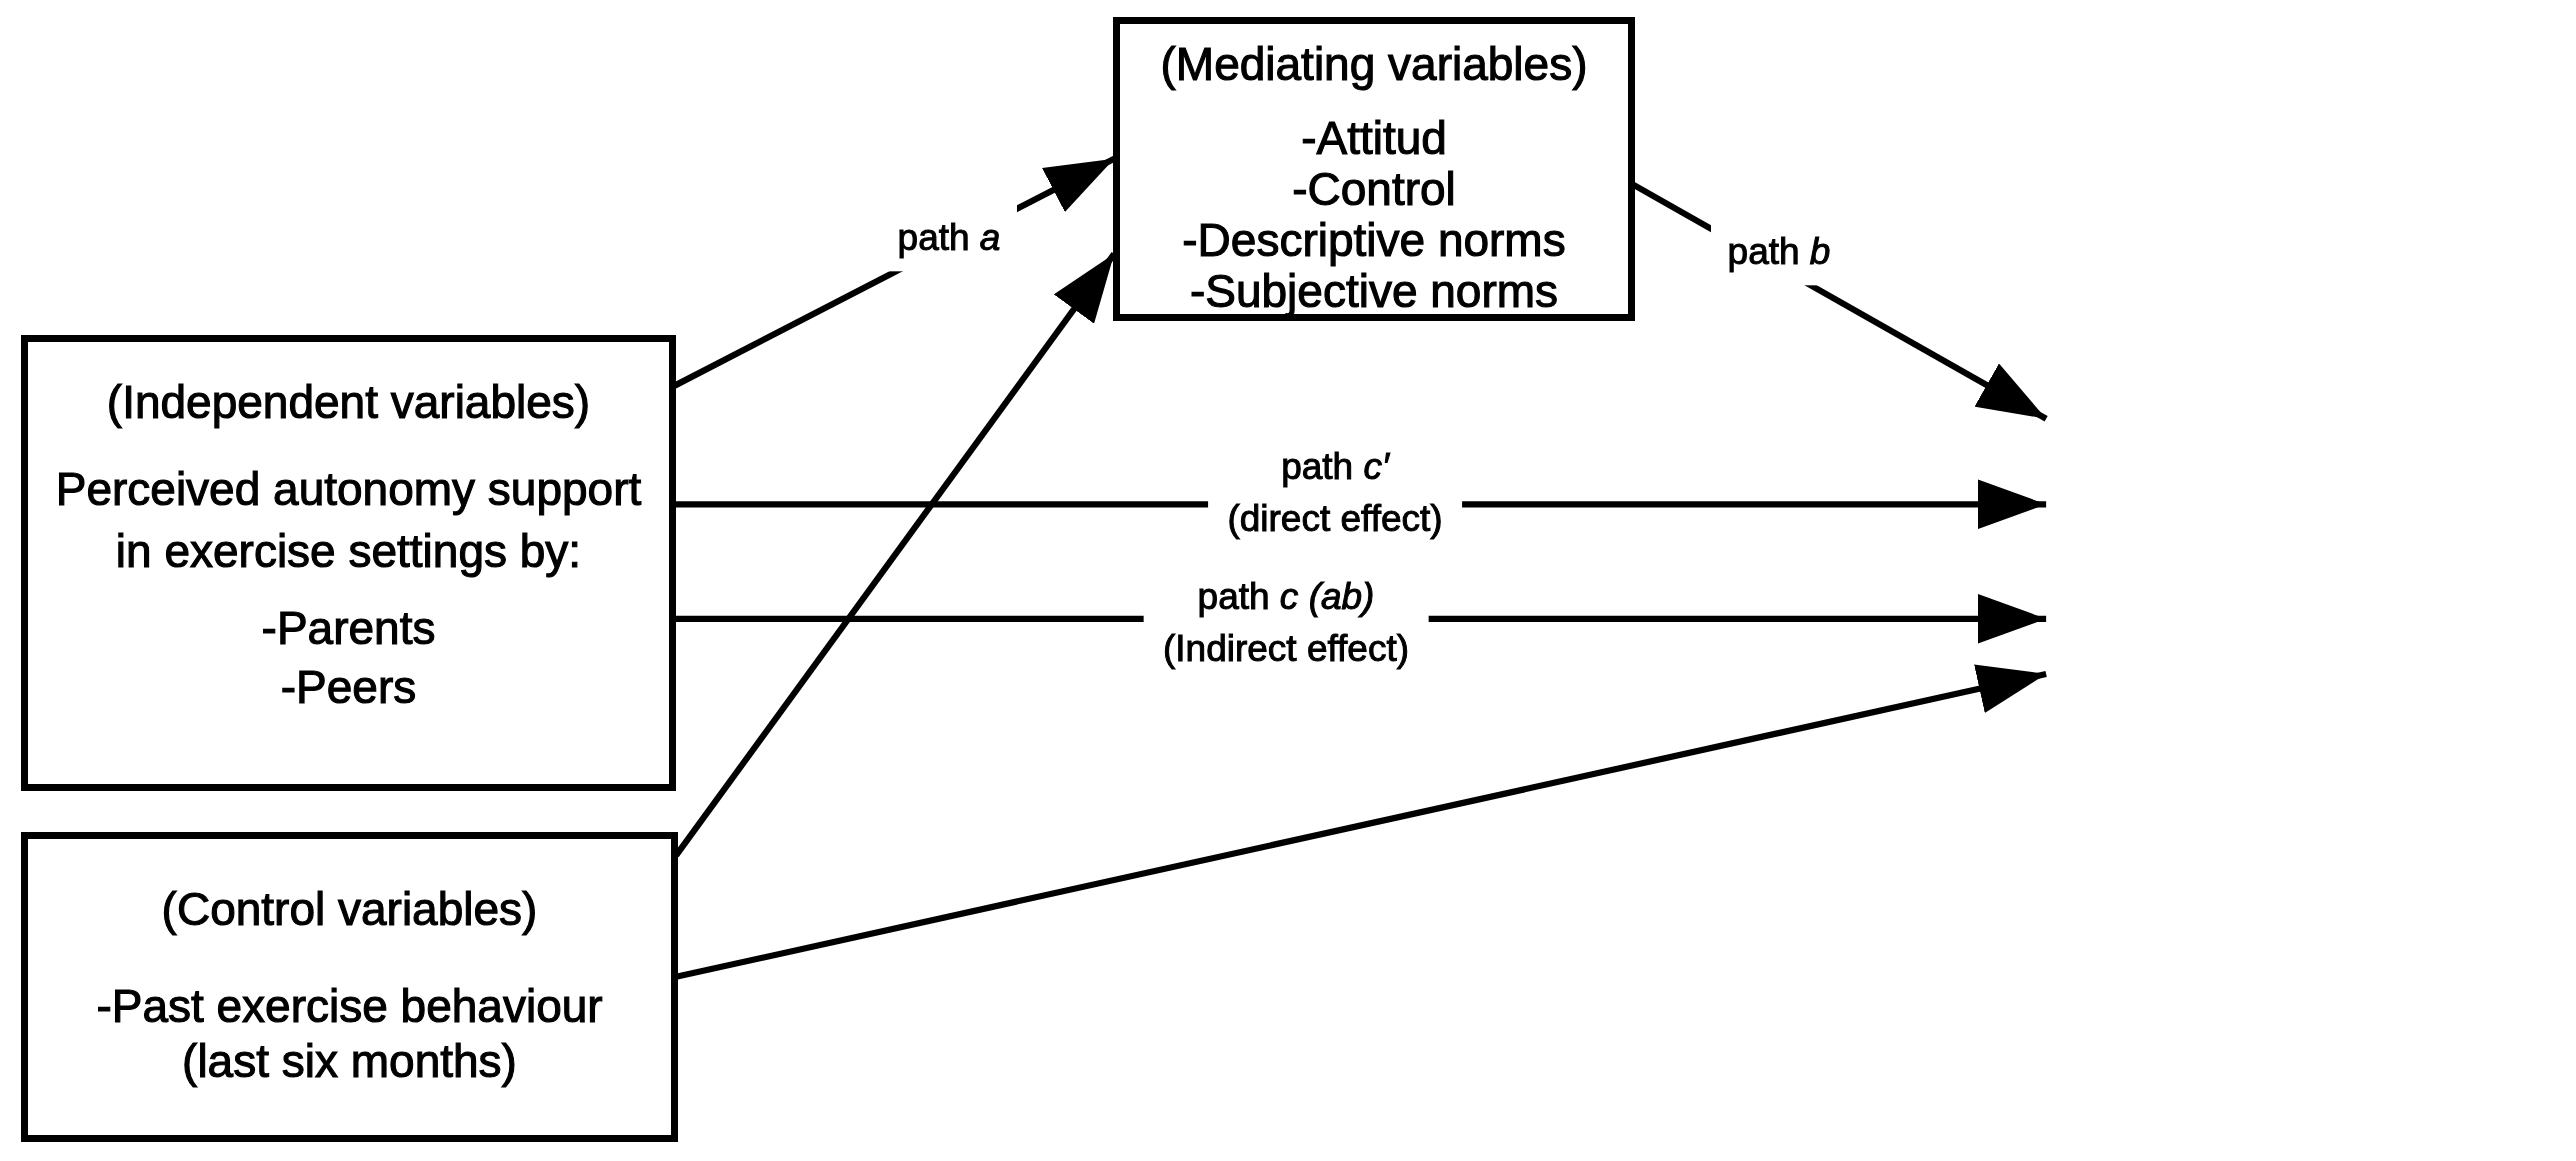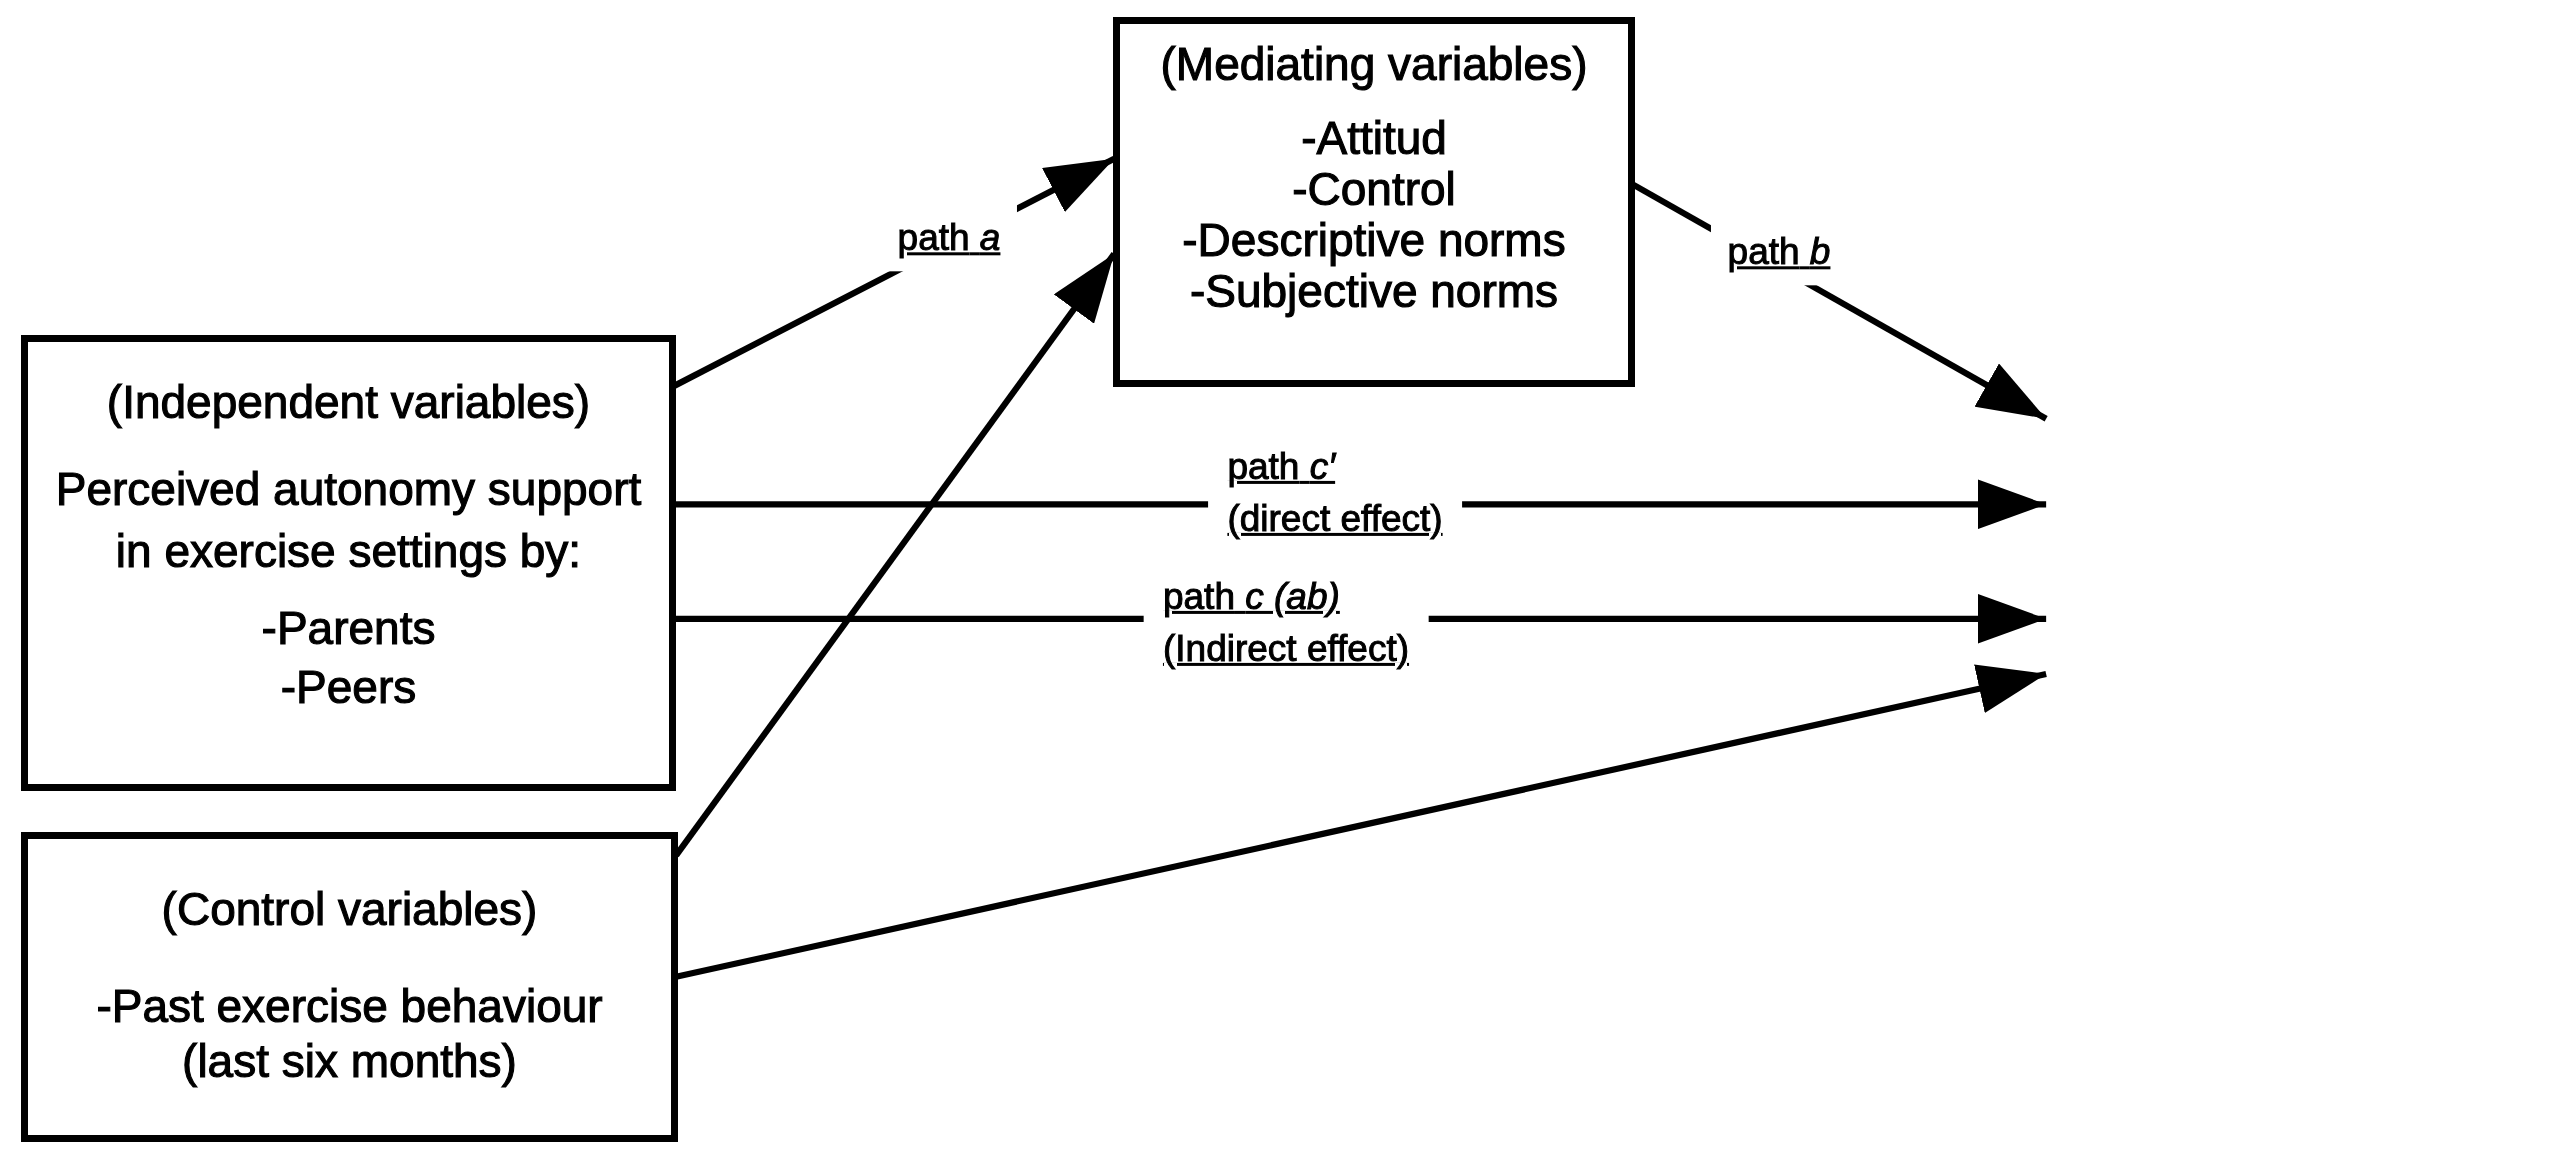--- a/index.html
+++ b/index.html
@@ -51,25 +51,25 @@
   }
   #arrow-layer line{stroke:#000;stroke-width:9;}
 
   .pathlabel{
     position:absolute;
     z-index:3;
     background:#fff;
     font-size:37px;
     font-weight:400;
     -webkit-text-stroke:1px #000;
+    text-align:center;
     white-space:nowrap;
     transform:translate(-50%,-50%);
     padding:9.7px 16.6px;
     line-height:48px;
-    text-decoration:underline;
   }
   .pathlabel.twoline{line-height:52px;padding:4.1px 19.3px;}
   .pathlabel i{font-style:italic;}
 </style>
 </head>
 <body>
 
 <div id="canvas">
 
   <div class="box" id="box-independent" style="left:21px;top:319px;width:655px;height:456px;margin-top:16px;">
@@ -85,21 +85,21 @@
   </div>
 
   <div class="box" id="box-control" style="left:21px;top:832px;width:657px;height:310px;">
     <div class="boxtext heading">(Control variables)</div>
     <div class="items">
       <div class="boxtext">-Past exercise behaviour</div>
       <div class="boxtext">(last six months)</div>
     </div>
   </div>
 
-  <div class="box" id="box-mediating" style="left:1113px;top:17px;width:522px;height:370px;">
+  <div class="box" id="box-mediating" style="left:1113px;top:17px;width:522px;height:304px;">
     <div class="boxtext heading">(Mediating variables)</div>
     <div class="items">
       <div class="boxtext">-Attitud</div>
       <div class="boxtext">-Control</div>
       <div class="boxtext">-Descriptive norms</div>
       <div class="boxtext">-Subjective norms</div>
     </div>
   </div>
 
 

